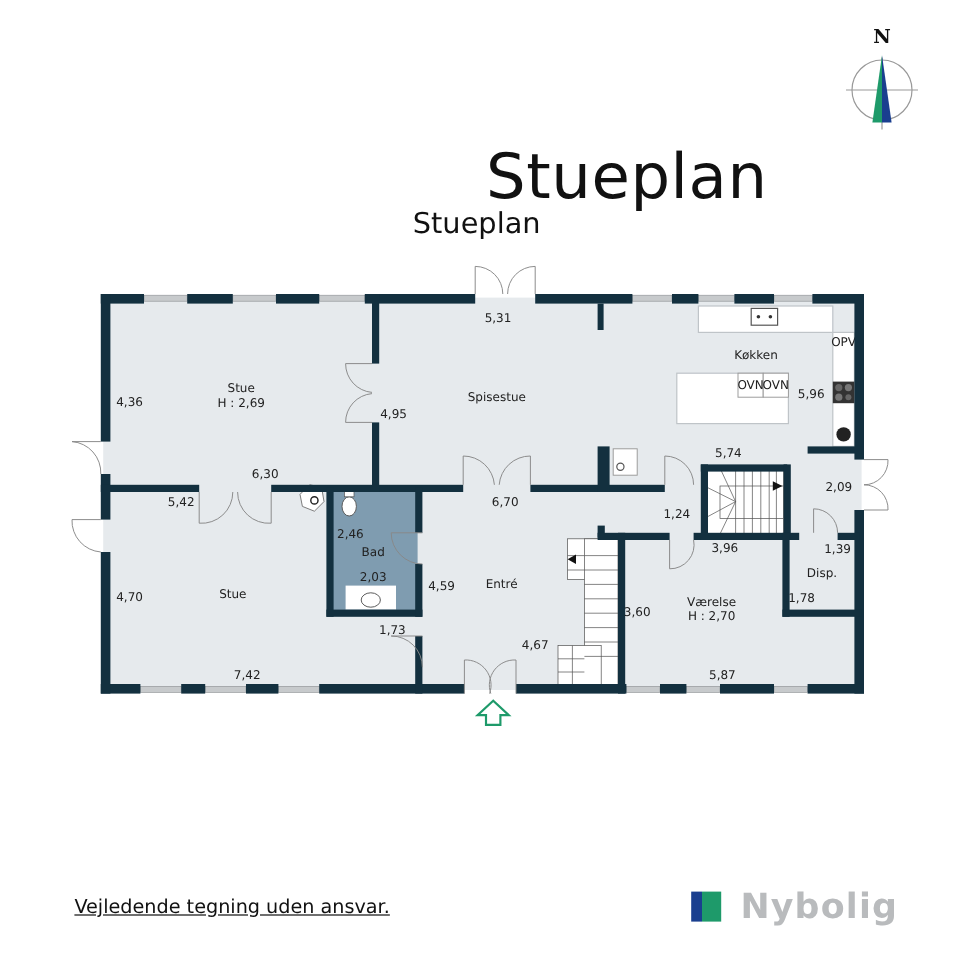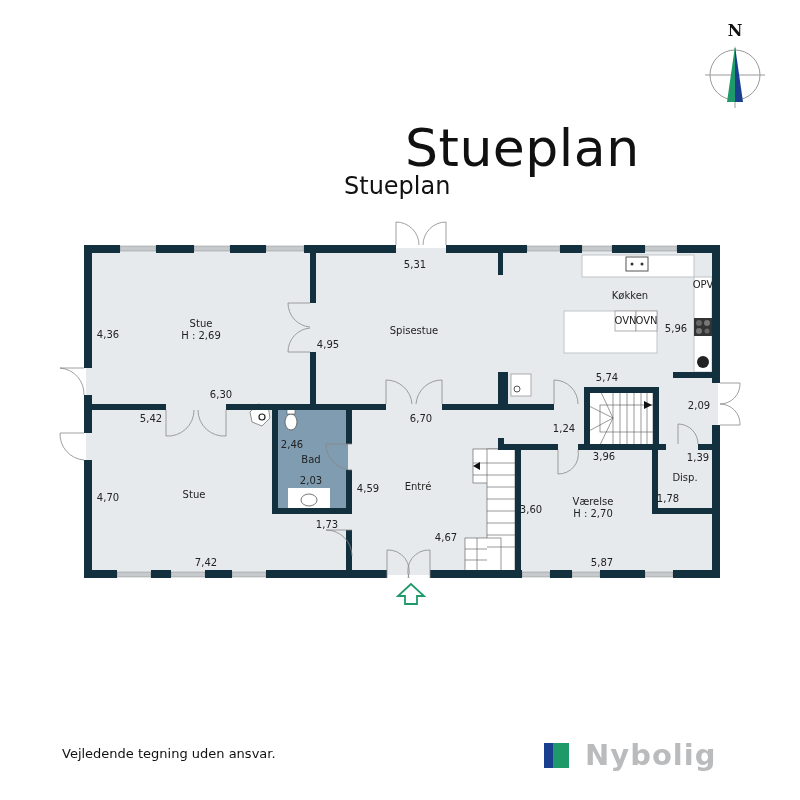--- a/index.html
+++ b/index.html
@@ -1,20 +1,20 @@
 <!DOCTYPE html>
 <html><head>
 <meta charset="utf-8">
 <style>
   html, body { margin: 0; padding: 0; background: #ffffff; }
   body { width: 800px; height: 800px; position: relative; overflow: hidden; font-family: "Liberation Sans", sans-serif; }
   .title-big { position: absolute; left: 405px; top: 118px; font-size: 52px; color: #111; letter-spacing: 0.5px; font-family: "DejaVu Sans", sans-serif; font-weight: normal; }
   .title-small { position: absolute; left: 344px; top: 172px; font-size: 24px; color: #111; font-family: "DejaVu Sans", sans-serif; }
-  .disclaimer { position: absolute; left: 62px; top: 746px; font-size: 13px; color: #111; font-family: "DejaVu Sans", sans-serif; }
-  .logo { position: absolute; left: 544px; top: 738px; display: flex; align-items: center; }
+  .disclaimer { position: absolute; left: 62px; top: 746px; font-size: 16px; color: #111; font-family: "DejaVu Sans", sans-serif; text-decoration: underline; }
+  .logo { position: absolute; left: 576px; top: 738px; display: flex; align-items: center; }
   .logo .mark { width: 25px; height: 25px; display: flex; }
   .logo .mark .b { width: 9px; background: #1a3f8f; }
   .logo .mark .g { width: 16px; background: #1e9a6a; }
   .logo .word { margin-left: 16px; font-size: 29px; font-weight: bold; color: #b9bbbd; font-family: "DejaVu Sans", sans-serif; letter-spacing: 1px; }
   .compass { position: absolute; left: 702px; top: 18px; width: 70px; height: 92px; }
   .plan { position: absolute; left: 0; top: 0; width: 800px; height: 800px; }
   .lbl { font-family: "DejaVu Sans", sans-serif; font-size: 10px; fill: #222; }
   .room-lbl { font-family: "DejaVu Sans", sans-serif; font-size: 10px; fill: #222; }
 </style>
 </head>

